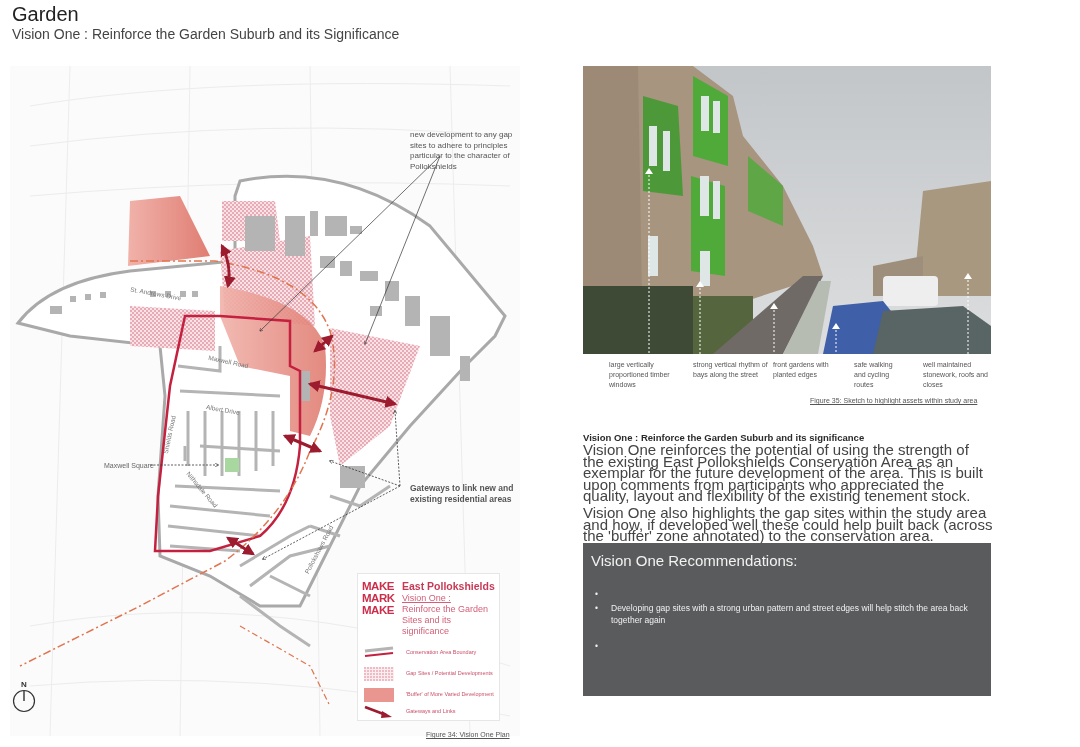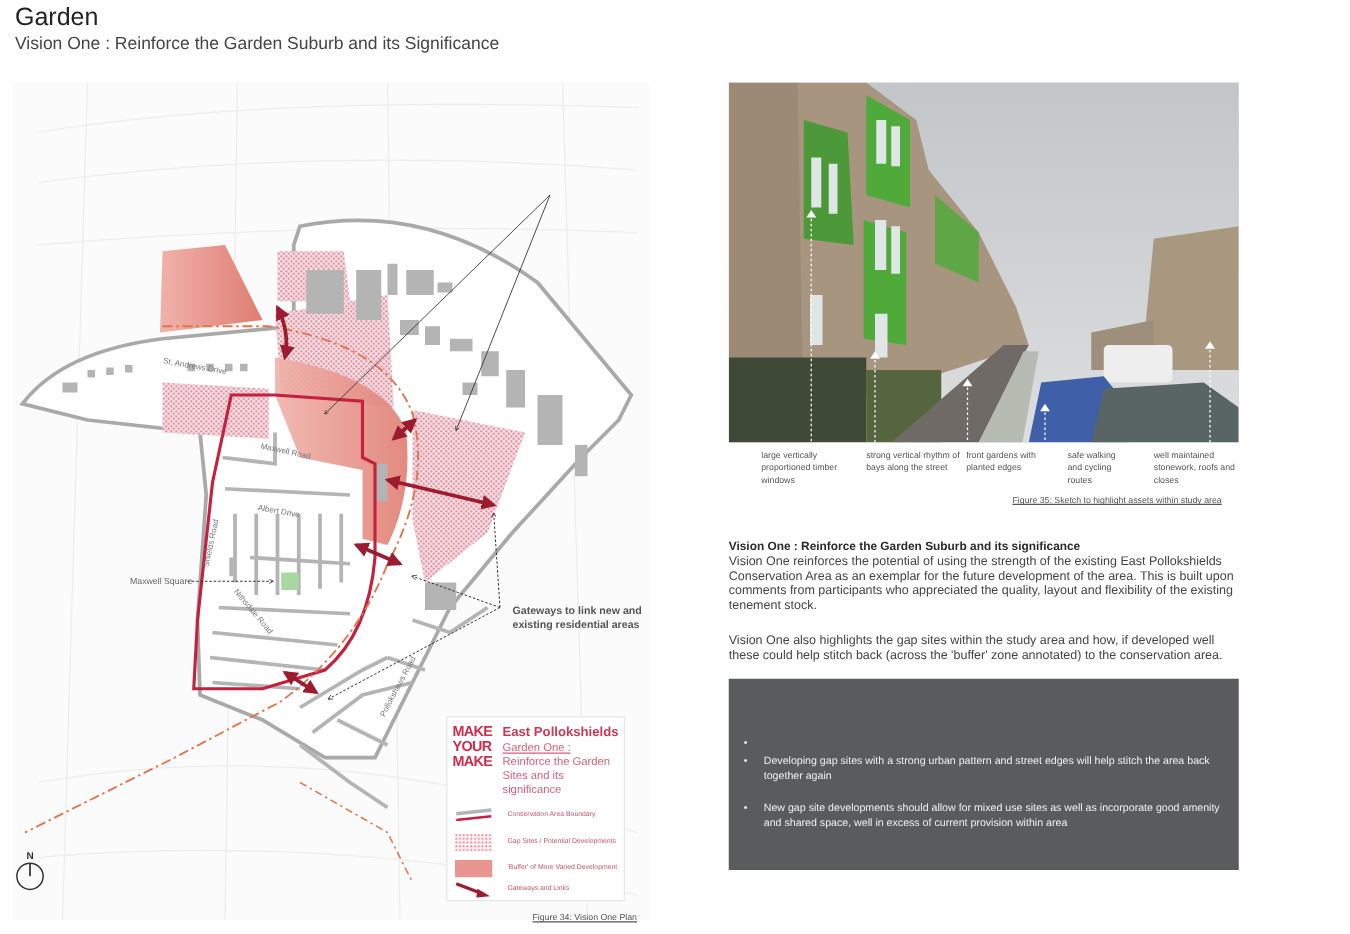--- a/index.html
+++ b/index.html
@@ -38,21 +38,21 @@
 
     
     .photo { position: absolute; left: 583px; top: 66px; width: 408px; height: 288px; overflow: hidden; background: #c9cbcd; }
     .photo svg { position: absolute; left: 0; top: 0; }
 
     .asset-labels { position: absolute; left: 583px; top: 360px; width: 408px; height: 32px; }
     .asset-label { position: absolute; top: 0; font-size: 7px; line-height: 10px; color: #555; }
 
     
     .body-heading { position: absolute; left: 583px; top: 432px; font-size: 9.5px; font-weight: bold; color: #2a2a2a; }
-    .body-para { position: absolute; left: 583px; width: 410px; font-size: 10px; line-height: 11.5px; color: #444; }
+    .body-para { position: absolute; left: 583px; width: 410px; font-size: 15px; line-height: 11.5px; color: #444; }
     .para1 { top: 444px; }
     .para2 { top: 507px; }
 
     
     .recs { position: absolute; left: 583px; top: 543px; width: 408px; height: 153px; background: #5a5b5d; color: #fff; }
     .recs-title { position: absolute; left: 8px; top: 9px; font-size: 15px; color: #f2f2f2; }
     .recs-list { position: absolute; left: 10px; top: 45px; width: 395px; list-style: none; }
     .recs-item { position: relative; padding-left: 18px; font-size: 8.5px; line-height: 12px; color: #f0f0f0; margin-bottom: 14px; }
     .recs-bullet { position: absolute; left: 2px; top: 0; }
   </style>
@@ -173,39 +173,40 @@
       <path d="M430,90 L355,278" marker-end="url(#dotarrow)"></path>
     </g>
     <g stroke="#333" stroke-width="0.8" fill="none" stroke-dasharray="2,1.5">
       <path d="M390,420 L385,345" marker-end="url(#dotarrow)"></path>
       <path d="M390,420 L320,395" marker-end="url(#dotarrow)"></path>
       <path d="M390,420 L253,493" marker-end="url(#dotarrow)"></path>
       <path d="M140,399 L208,399" marker-end="url(#dotarrow)"></path>
     </g>
   </svg>
 
+  <div class="map-annot annot-newdev">new development  to any gap sites to adhere to principles particular to the character of Pollokshields</div>
   <div class="map-annot annot-gateways">Gateways to link new and existing residential areas</div>
   <div class="map-annot annot-maxwell">Maxwell Square</div>
 
   <div class="street-label" style="left:120px;top:224px;transform:rotate(10deg);">St. Andrews Drive</div>
   <div class="street-label" style="left:198px;top:292px;transform:rotate(12deg);">Maxwell Road</div>
   <div class="street-label" style="left:196px;top:340px;transform:rotate(10deg);">Albert Drive</div>
   <div class="street-label" style="left:140px;top:365px;transform:rotate(-78deg);">Shields Road</div>
   <div class="street-label" style="left:170px;top:420px;transform:rotate(50deg);">Nithsdale Road</div>
   <div class="street-label" style="left:282px;top:480px;transform:rotate(-62deg);">Pollokshaws Road</div>
 
   <div class="legend">
     <div class="legend-logo">
       <div>MAKE</div>
-      <div>YOUR</div>
+      <div>MARK</div>
       <div>MAKE</div>
     </div>
     <div class="legend-title">East Pollokshields</div>
     <div class="legend-sub">
-      <span class="u">Garden One :</span><br>
+      <span class="u">Vision One :</span><br>
       <span>Reinforce the Garden Sites and its significance</span>
     </div>
 
     <div class="legend-row" style="top:72px;">
       <svg class="legend-swatch" width="30" height="14">
         <path d="M1,5 L29,2" stroke="#b4b4b4" stroke-width="3"></path>
         <path d="M1,10 L29,7" stroke="#c4203f" stroke-width="2"></path>
       </svg>
       <span class="legend-label">Conservation Area Boundary</span>
     </div>
@@ -311,29 +312,29 @@
   <div class="asset-label" style="left:110px;width:78px;">strong vertical rhythm of bays along the street</div>
   <div class="asset-label" style="left:190px;width:70px;">front gardens with planted edges</div>
   <div class="asset-label" style="left:271px;width:50px;">safe walking and cycling routes</div>
   <div class="asset-label" style="left:340px;width:65px;">well maintained stonework, roofs and closes</div>
 </div>
 
 <div class="fig-caption fig35">Figure 35: Sketch to highlight assets within study area</div>
 
 <div class="body-heading">Vision One : Reinforce the Garden Suburb and its significance</div>
 <p class="body-para para1">Vision One reinforces the potential of using the strength of the existing East Pollokshields Conservation Area as an exemplar for the future development of the area. This is built upon comments from participants who appreciated the quality, layout and flexibility of the existing tenement stock.</p>
-<p class="body-para para2">Vision One also highlights the gap sites within the study area and how, if developed well these could help stitch back (across the 'buffer' zone annotated) to the conservation area.</p>
+<p class="body-para para2">Vision One also highlights the gap sites within the study area and how, if developed well these could help built back (across the 'buffer' zone annotated) to the conservation area.</p>
 
 <div class="recs">
+  <div class="recs-title">Vision One Recommendations:</div>
   <ul class="recs-list">
     <li class="recs-item">
       <span class="recs-bullet">•</span>
     </li>
     <li class="recs-item">
       <span class="recs-bullet">•</span>
       <span>Developing gap sites with a strong urban pattern and street edges will help stitch the area back together again</span>
     </li>
     <li class="recs-item">
       <span class="recs-bullet">•</span>
-      <span>New gap site developments should allow for mixed use sites as well as incorporate good amenity and shared space, well in excess of current provision within area</span>
     </li>
   </ul>
 </div>
 
 </body></html>

